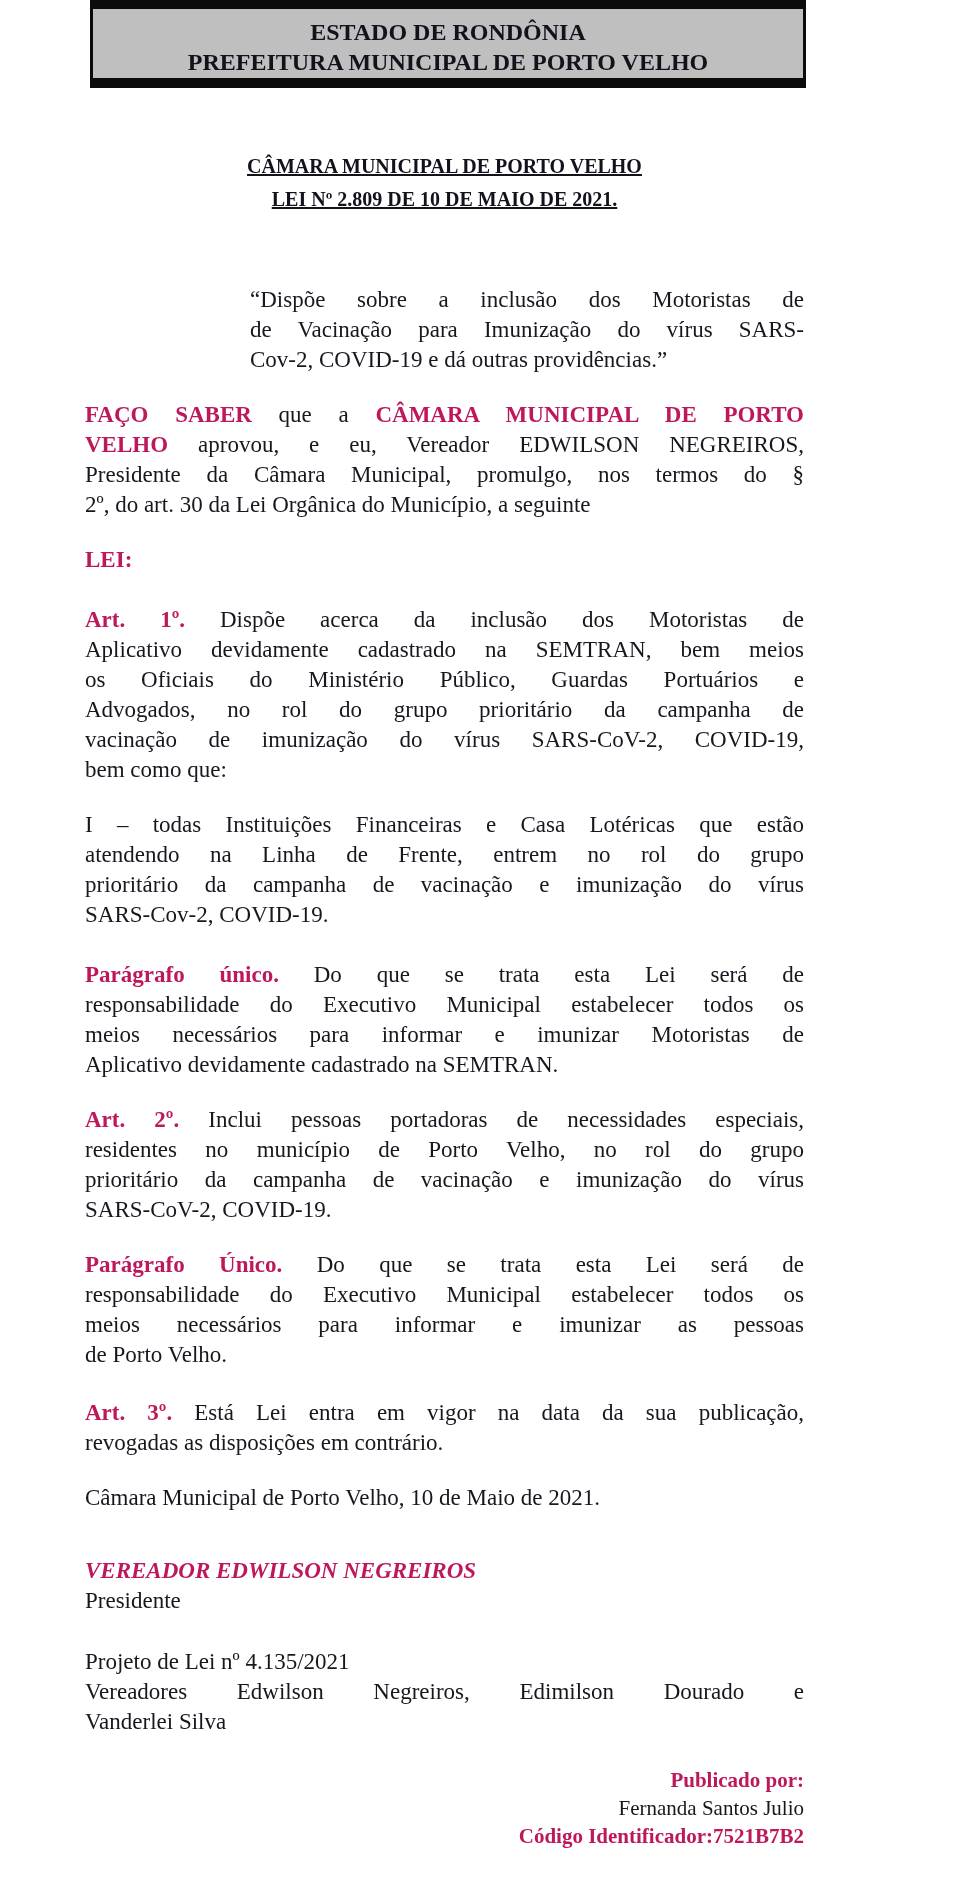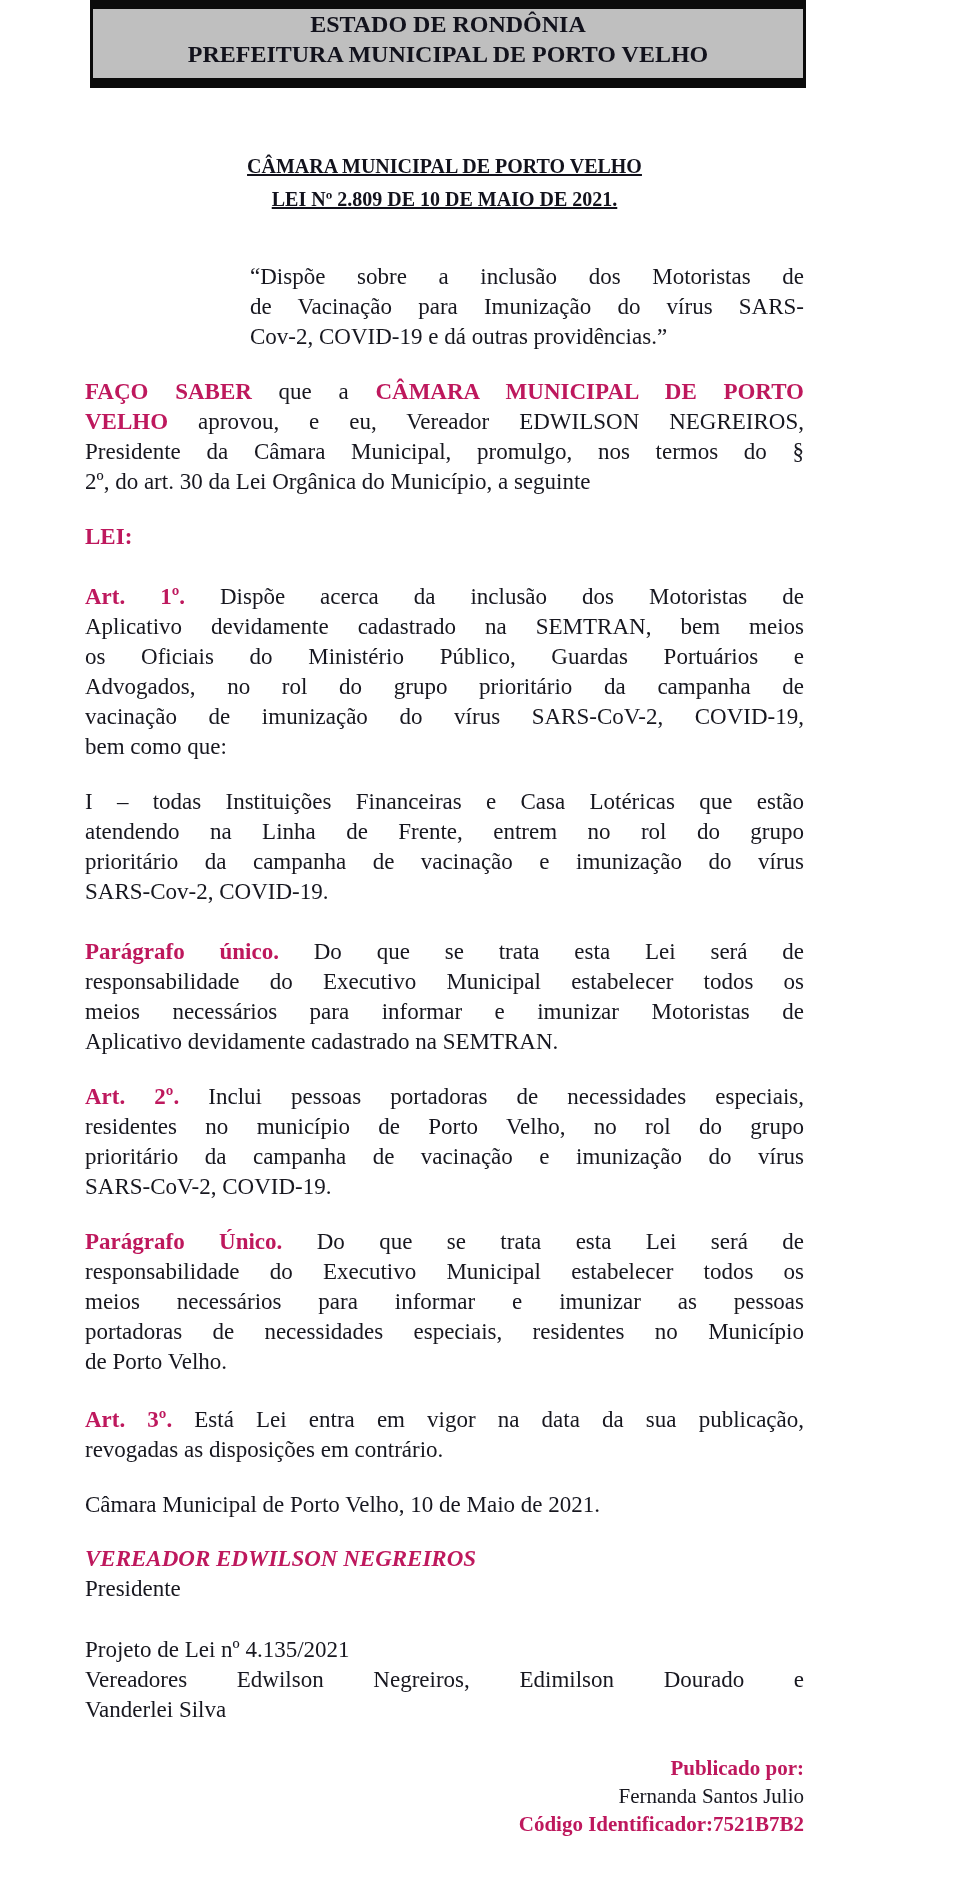--- a/index.html
+++ b/index.html
@@ -18,42 +18,42 @@
     width: 716px; height: 88px;
     box-sizing: border-box;
     background: #bfbfbf;
     border: 3px solid #0b0b0b;
     border-top-width: 9px;
     border-bottom-width: 10px;
     text-align: center;
     font-weight: bold;
     font-size: 24px;
     line-height: 30px;
-    padding-top: 0;
+    padding-top: 8px;
     color: #12121c;
   }
 
   
   .doc {
     position: absolute; left: 85px; top: 88px;
     width: 719px;
   }
 
   .title-block {
     margin-top: 62px;
     text-align: center;
     font-weight: bold;
     font-size: 20px;
     line-height: 33px;
     color: #12121c;
     text-decoration: underline;
   }
 
   .ementa {
-    margin-top: 46px;
+    margin-top: 69px;
     margin-left: 165px;
     font-size: 23px;
     line-height: 30px;
   }
 
   .block {
     font-size: 23px;
     line-height: 30px;
   }
 
@@ -133,31 +133,30 @@
       <div class="block" style="margin-top: 25px;">
         <div class="line"><span class="seg-b ">Art. 2º.</span><span class=""> Inclui pessoas portadoras de necessidades especiais,</span></div>
         <div class="line"><span class="">residentes no município de Porto Velho, no rol do grupo</span></div>
         <div class="line"><span class="">prioritário da campanha de vacinação e imunização do vírus</span></div>
         <div class="line plain"><span class="">SARS-CoV-2, COVID-19.</span></div>
       </div>
       <div class="block" style="margin-top: 25px;">
         <div class="line"><span class="seg-b ">Parágrafo Único.</span><span class=""> Do que se trata esta Lei será de</span></div>
         <div class="line"><span class="">responsabilidade do Executivo Municipal estabelecer todos os</span></div>
         <div class="line"><span class="">meios necessários para informar e imunizar as pessoas</span></div>
-        <div class="line"><span class="">portadoras de necessidades especiais, residentes no Município</span></div>
         <div class="line plain"><span class="">de Porto Velho.</span></div>
       </div>
       <div class="block" style="margin-top: 28px;">
         <div class="line"><span class="seg-b ">Art. 3º.</span><span class=""> Está Lei entra em vigor na data da sua publicação,</span></div>
         <div class="line plain"><span class="">revogadas as disposições em contrário.</span></div>
       </div>
       <div class="block" style="margin-top: 25px;">
         <div class="line plain"><span class="">Câmara Municipal de Porto Velho, 10 de Maio de 2021.</span></div>
       </div>
-      <div class="block" style="margin-top: 24px;">
+      <div class="block" style="margin-top: 43px;">
         <div class="line plain"><span class="seg-b seg-i">VEREADOR EDWILSON NEGREIROS</span></div>
         <div class="line plain"><span class="">Presidente</span></div>
       </div>
       <div class="block" style="margin-top: 31px;">
         <div class="line plain"><span class="">Projeto de Lei nº 4.135/2021</span></div>
         <div class="line"><span class="">Vereadores Edwilson Negreiros, Edimilson Dourado e</span></div>
         <div class="line plain"><span class="">Vanderlei Silva</span></div>
       </div>
       <div class="block right-align" style="margin-top: 29px;">
         <div class="line plain"><span class="seg-b ">Publicado por:</span></div>

